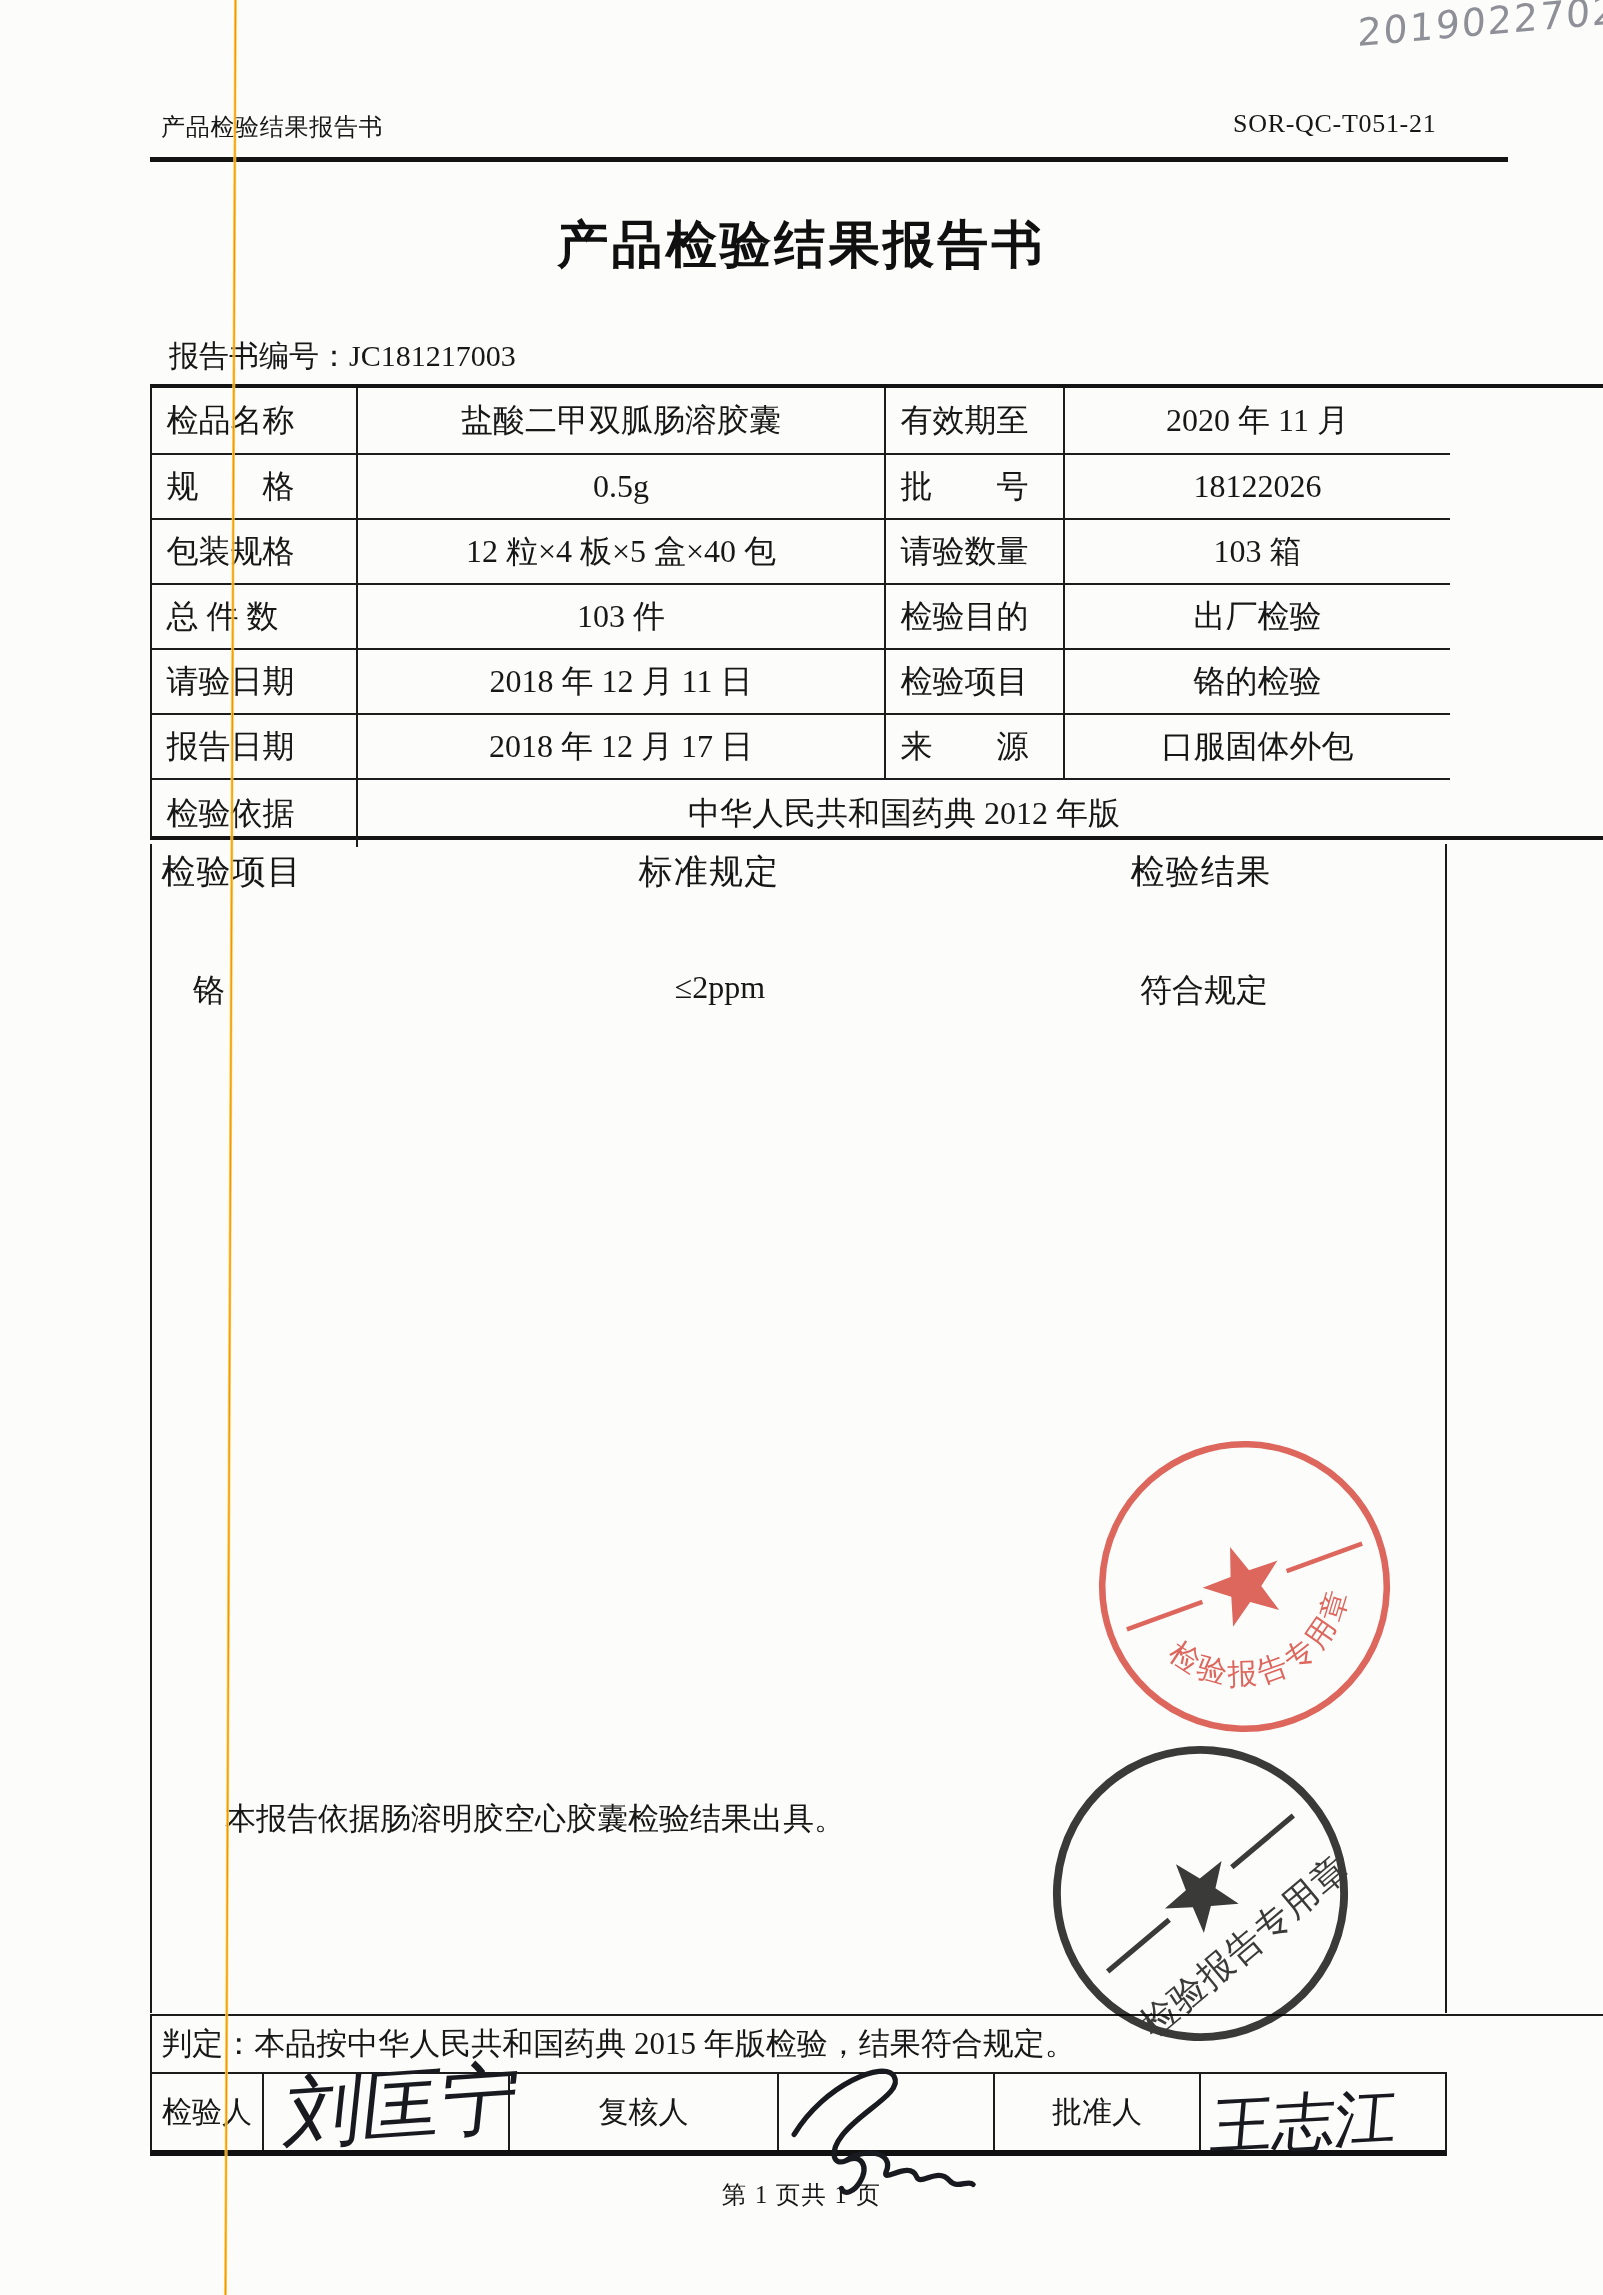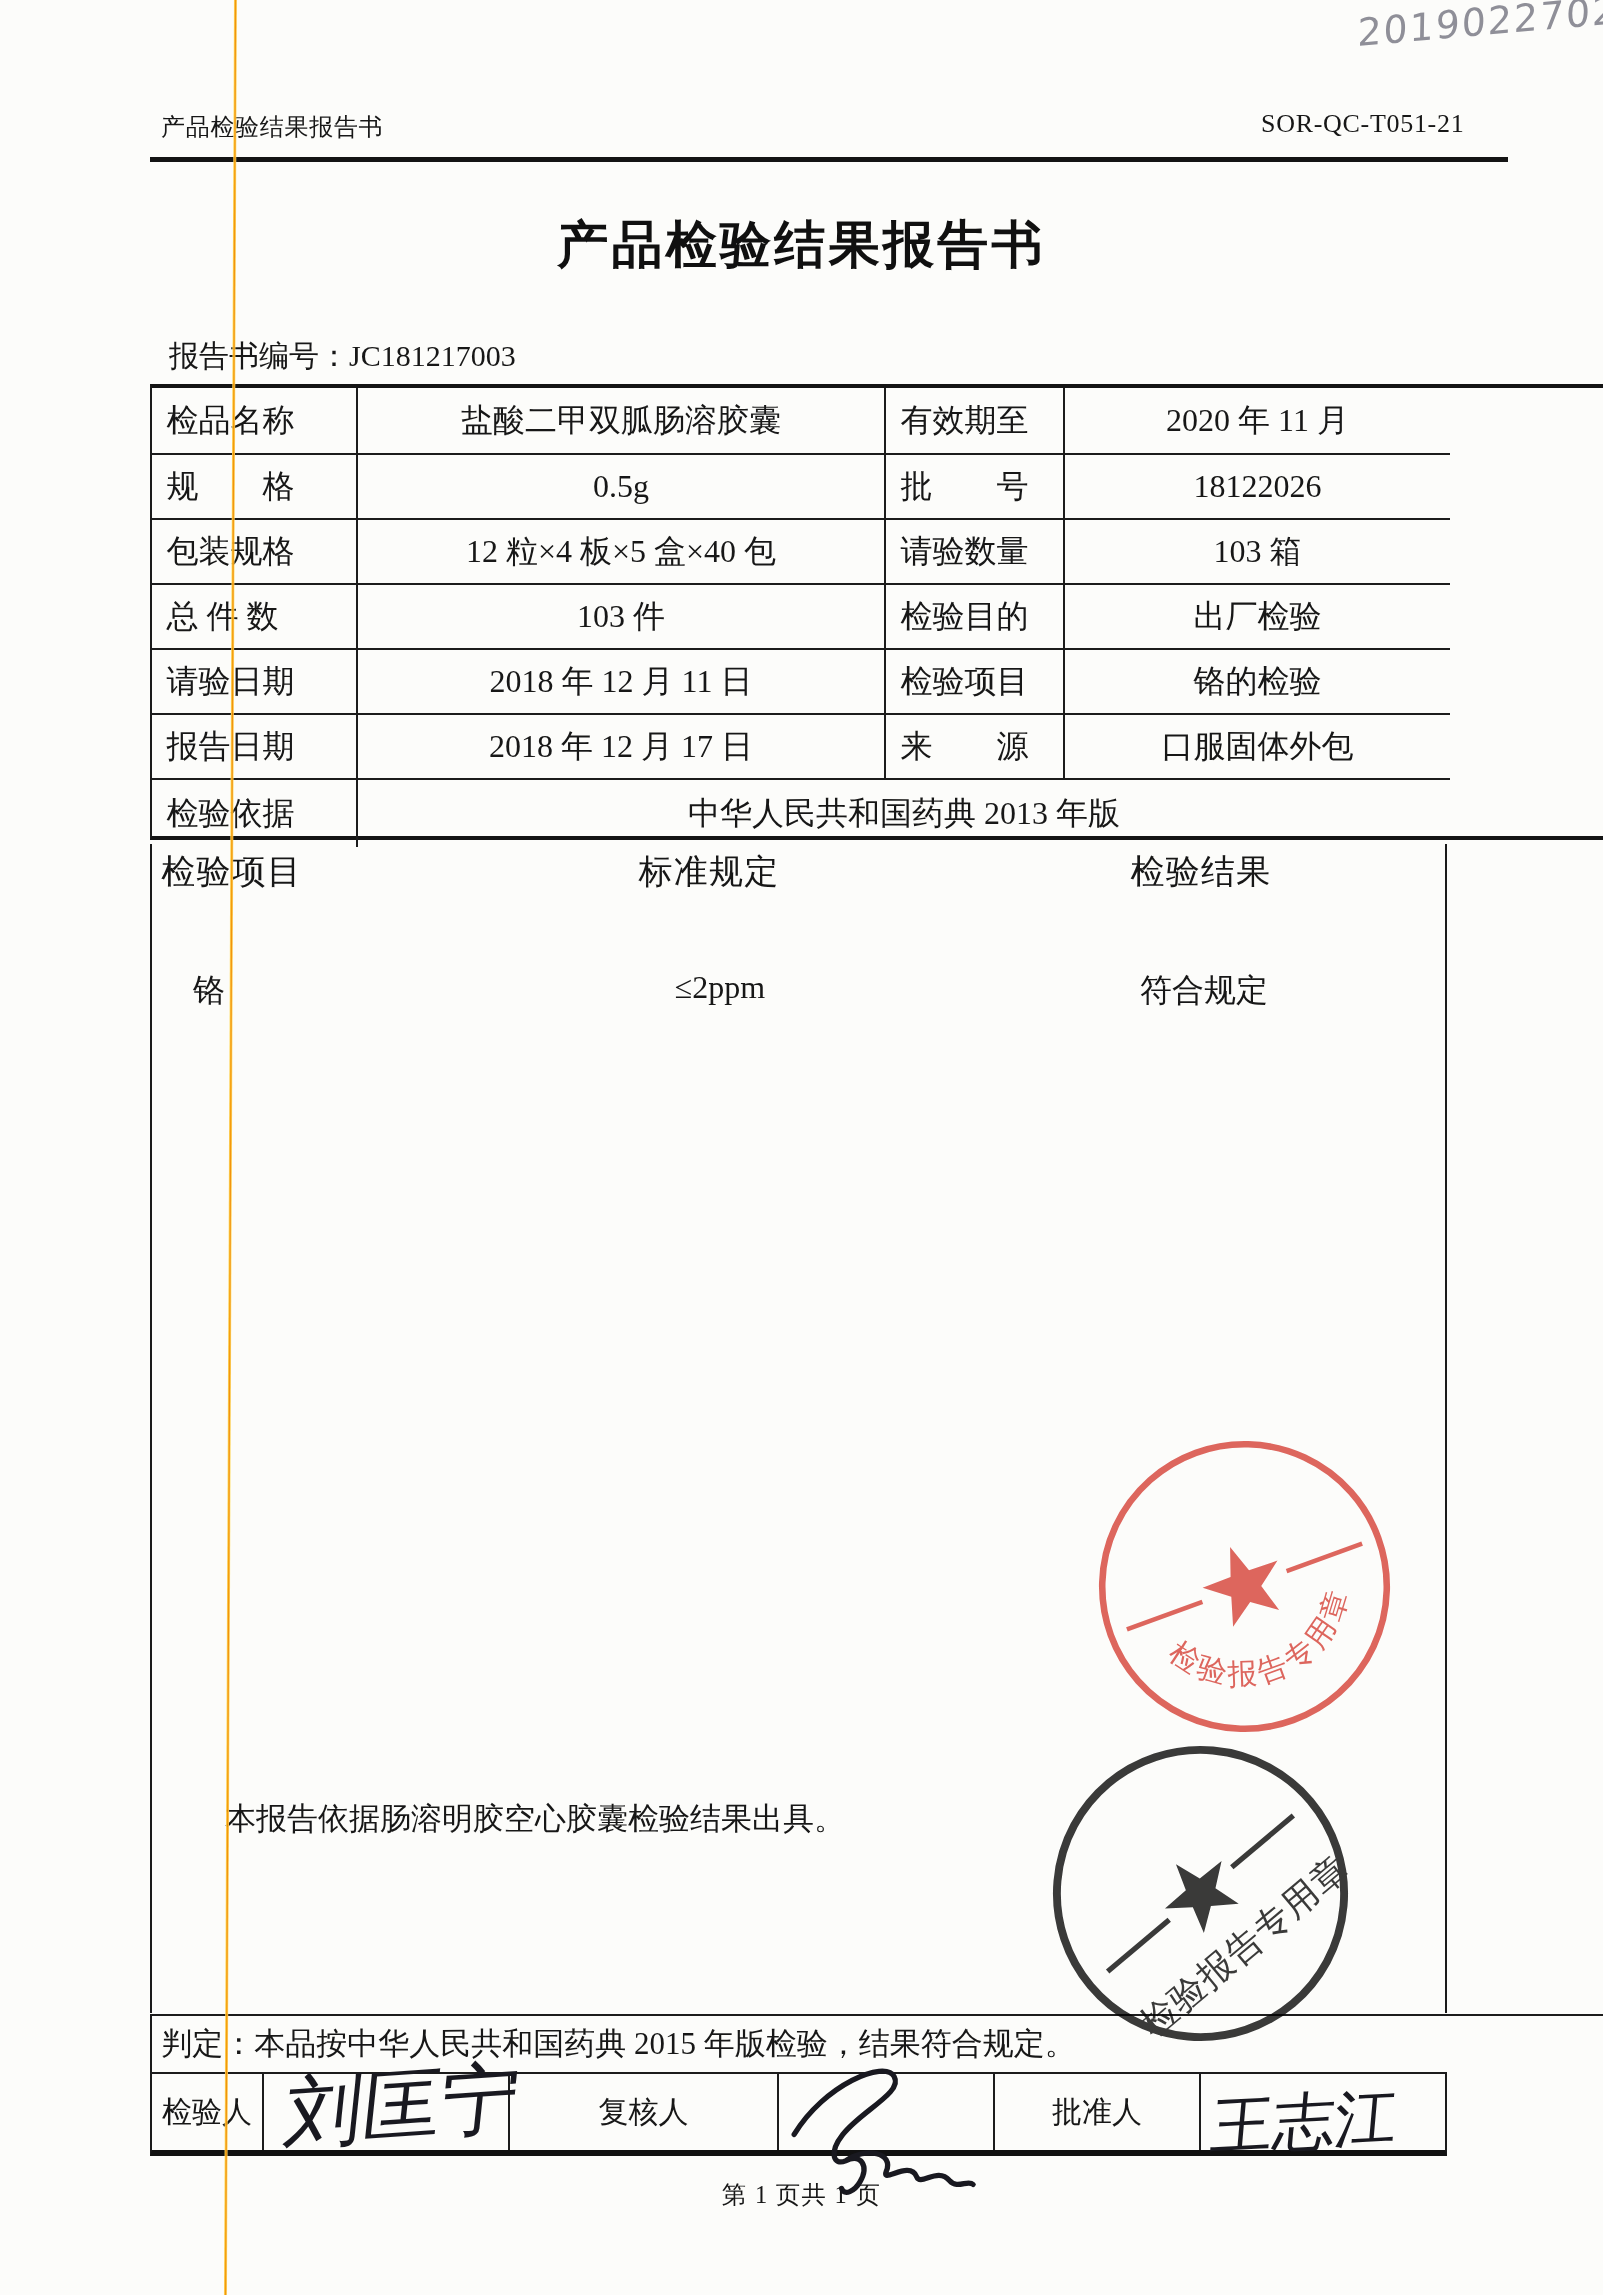--- a/index.html
+++ b/index.html
@@ -17,21 +17,21 @@
     transform:rotate(0.25deg);transform-origin:top center;z-index:9;opacity:.95;
   }
   
   #hand-number{
     left:1357px;top:10.5px;font-family:"DejaVu Sans",sans-serif;
     font-size:38px;color:#8f8f98;letter-spacing:2px;
     transform:rotate(-5deg) skewX(-6deg);transform-origin:left bottom;
   }
   
   #hdr-left{left:161px;top:111px;font-size:24px;letter-spacing:0.7px;}
-  #hdr-right{left:1233px;top:109px;font-size:26px;letter-spacing:0.7px;margin-left:28px;}
+  #hdr-right{left:1233px;top:109px;font-size:26px;letter-spacing:0.7px;}
   #hdr-rule{left:150px;top:157px;width:1358px;height:4.6px;background:#141414;}
   #doc-title{
     left:0;top:211px;width:1603px;text-align:center;
     font-family:"Liberation Sans","DejaVu Sans",sans-serif;
     font-weight:bold;font-size:51px;letter-spacing:3.3px;color:#101010;
   }
   #report-no-line{left:169px;top:336px;font-size:30px;}
   
   #info-table{
     left:150px;top:384px;width:1520px;height:456px;box-sizing:border-box;
@@ -133,21 +133,21 @@
   <div class="cell">2018 年 12 月 11 日</div>
   <div class="cell lab">检验项目</div>
   <div class="cell">铬的检验</div>
 
   <div class="cell lab c0">报告日期</div>
   <div class="cell">2018 年 12 月 17 日</div>
   <div class="cell lab">来　　源</div>
   <div class="cell">口服固体外包</div>
 
   <div class="cell lab c0">检验依据</div>
-  <div class="cell merged">中华人民共和国药典 2013 年版</div>
+  <div class="cell merged">中华人民共和国药典 2012 年版</div>
 </div>
 
 <div class="abs" id="results-box">
   <div class="res-h" style="left:9.2px;top:5.3px;">检验项目</div>
   <div class="res-h ctr" style="left:557px;top:5.3px;">标准规定</div>
   <div class="res-h ctr" style="left:1049px;top:5.3px;">检验结果</div>
 
   <div class="res-v" style="left:41px;top:125px;">铬</div>
   <div class="res-v ctr" style="left:568px;top:125px;">≤2ppm</div>
   <div class="res-v ctr" style="left:1052px;top:125px;">符合规定</div>

